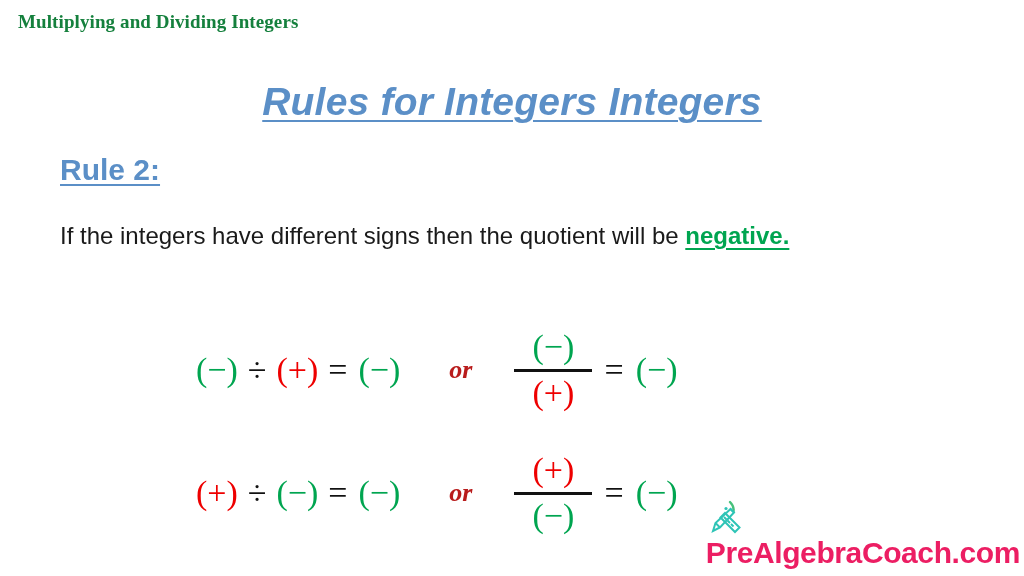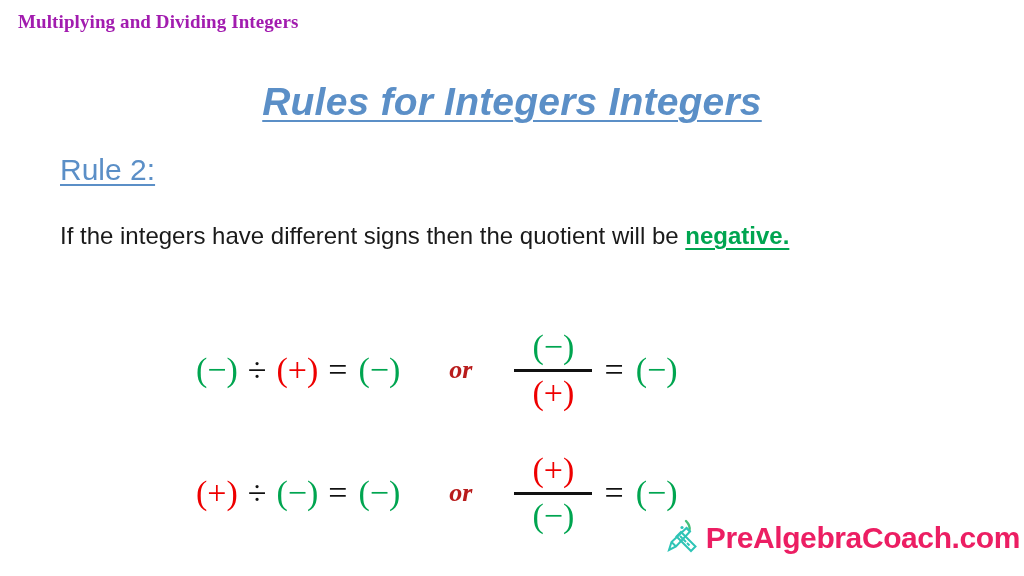--- a/index.html
+++ b/index.html
@@ -16,21 +16,21 @@
   }
 
   
   #slide-header {
     position: absolute;
     top: 11px;
     left: 18px;
     font-family: "Liberation Serif", serif;
     font-weight: bold;
     font-size: 19px;
-    color: #a21caf;
+    color: #15803d;
     letter-spacing: 0.1px;
     white-space: nowrap;
   }
 
   
   #slide-title {
     position: absolute;
     top: 80px;
     left: 0;
     width: 1024px;
@@ -49,21 +49,21 @@
   }
 
   
   #rule-label {
     position: absolute;
     top: 153px;
     left: 60px;
   }
   #rule-label .rule-text {
     font-size: 30px;
-    font-weight: normal;
+    font-weight: bold;
     color: #5b8fc7;
     text-decoration: underline;
     text-underline-offset: 4px;
     text-decoration-thickness: 2px;
   }
 
   
   #rule-body {
     position: absolute;
     top: 214px;
@@ -140,23 +140,24 @@
     color: #111111;
   }
 
   .sign-neg { color: #00a550; }
   .sign-pos { color: #ee0000; }
 
   
   #brand-logo {
     position: absolute;
     right: 4px;
-    bottom: 21px;
-    display: flex;
-    align-items: flex-end;
+    bottom: 6px;
+    display: flex;
+    align-items: flex-start;
+    flex-direction: column;
   }
   #brand-logo .logo-mark {
     width: 40px;
     height: 36px;
     margin-right: 4px;
     display: block;
   }
   #brand-logo .logo-text {
     font-size: 30px;
     font-weight: bold;

